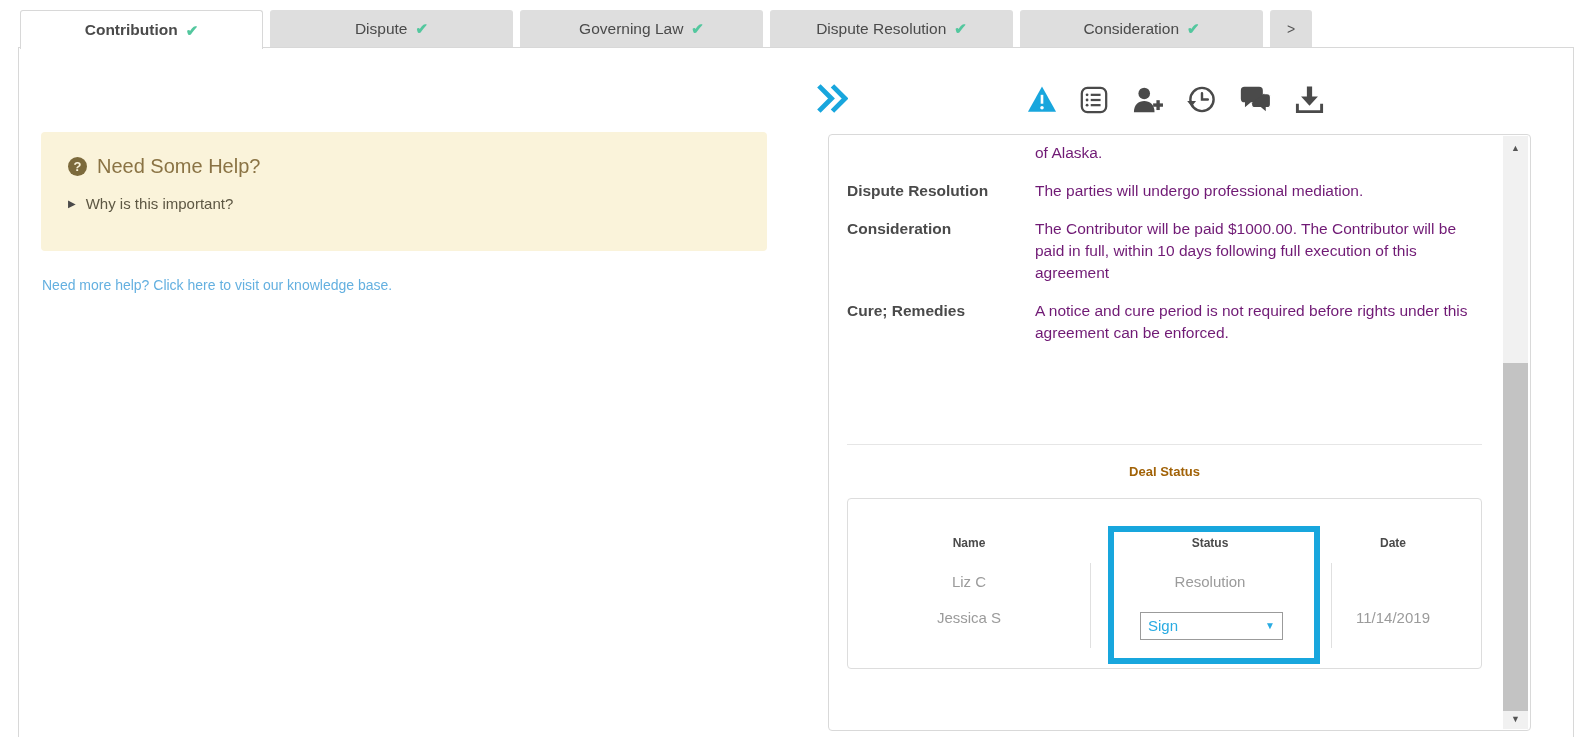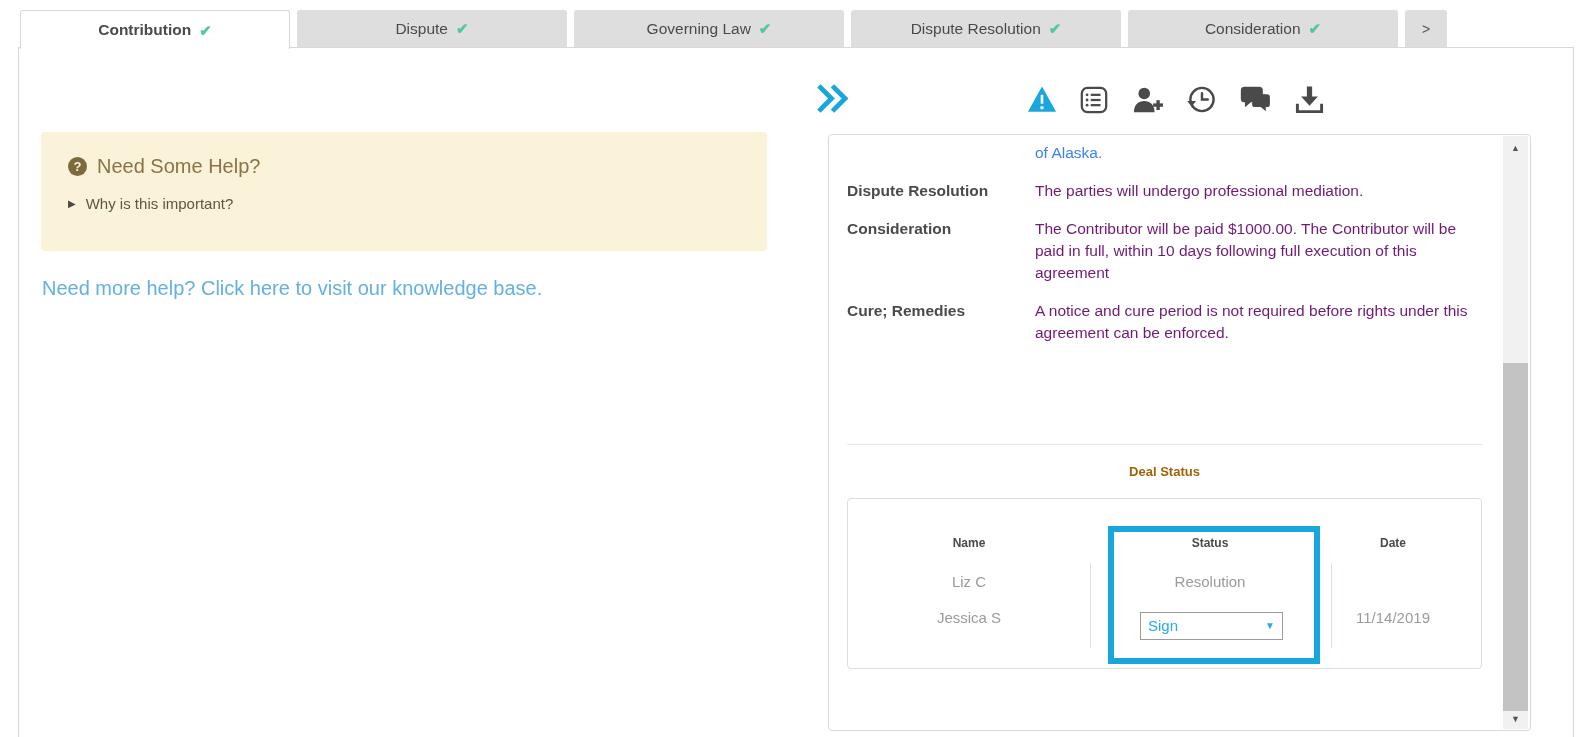--- a/index.html
+++ b/index.html
@@ -3,21 +3,21 @@
 <meta charset="utf-8">
 <style>
   html,body{margin:0;padding:0;background:#fff;}
   body{
     width:1589px;height:737px;position:relative;overflow:hidden;
     font-family:"Liberation Sans",sans-serif;color:#4a4a4a;
   }
   
   .tabbar{position:absolute;top:10px;left:20px;display:flex;gap:7px;z-index:3;}
   .tab{
-    width:270px;height:37px;box-sizing:border-box;display:flex;align-items:center;justify-content:center;gap:8px;
+    width:243px;height:37px;box-sizing:border-box;display:flex;align-items:center;justify-content:center;gap:8px;
     background:#dedede;border-radius:3px 3px 0 0;font-size:15.5px;color:#4a4a4a;cursor:pointer;
   }
   .tab.active{background:#fff;border:1px solid #d8d8d8;border-bottom:none;height:39px;z-index:4;font-weight:bold;}
   .tab .check{color:#53c79e;font-weight:bold;font-size:15px;line-height:1;}
   .tab.overflow{width:42px;font-size:14px;color:#555;}
   
   .main{
     position:absolute;left:18px;top:47px;width:1556px;height:691px;box-sizing:border-box;
     background:#fff;border:1px solid #d8d8d8;border-bottom:none;
   }
@@ -26,32 +26,32 @@
     position:absolute;left:22px;top:84px;width:726px;height:119px;box-sizing:border-box;
     background:#faf3da;border-radius:4px;padding:23px 27px;
   }
   .help-title{display:flex;align-items:center;gap:10px;font-size:20px;color:#8a7344;}
   .help-q-icon{
     width:19px;height:19px;border-radius:50%;background:#7c6a3c;color:#faf3da;flex:none;
     display:flex;align-items:center;justify-content:center;font-size:13px;font-weight:bold;
   }
   .help-question{margin-top:17px;display:flex;align-items:center;gap:10px;font-size:15px;color:#5d5743;cursor:pointer;}
   .caret-right{font-size:10px;color:#4a4a4a;line-height:1;}
-  .kb-link{position:absolute;left:23px;top:229px;font-size:20px;color:#64b0e0;cursor:pointer;text-align:center;}
+  .kb-link{position:absolute;left:23px;top:229px;font-size:14px;color:#64b0e0;cursor:pointer;text-align:center;}
   
   .expand-btn{position:absolute;left:796px;top:35px;cursor:pointer;line-height:0;}
   .icon-row{position:absolute;left:1008px;top:36px;display:flex;align-items:center;gap:22px;}
   .icon-row .tool{cursor:pointer;line-height:0;}
   
   .doc-card{
     position:absolute;left:809px;top:86px;width:703px;height:597px;box-sizing:border-box;
     background:#fff;border:1px solid #d9d9d9;border-radius:4px;
   }
   .doc-content{position:absolute;left:18px;top:7px;width:635px;font-size:15.5px;line-height:22px;}
-  .partial-line{margin-left:188px;color:#3b82f6;margin-bottom:16px;}
+  .partial-line{margin-left:188px;color:#701a75;margin-bottom:16px;}
   .field{display:flex;margin-bottom:16px;}
   .field .term{width:188px;flex:none;color:#4a4a4a;font-weight:bold;}
   .field .text{color:#701a75;flex:1;}
   .divider{margin-top:100px;border:none;border-top:1px solid #e6e6e6;height:0;}
   .ds-title{margin-top:16px;text-align:center;font-size:13px;font-weight:bold;color:#a16207;}
   .ds-table{
     margin-top:15px;height:171px;box-sizing:border-box;position:relative;
     border:1px solid #ddd;border-radius:4px;
   }
   .ds-cell{position:absolute;transform:translateX(-50%);white-space:nowrap;}

